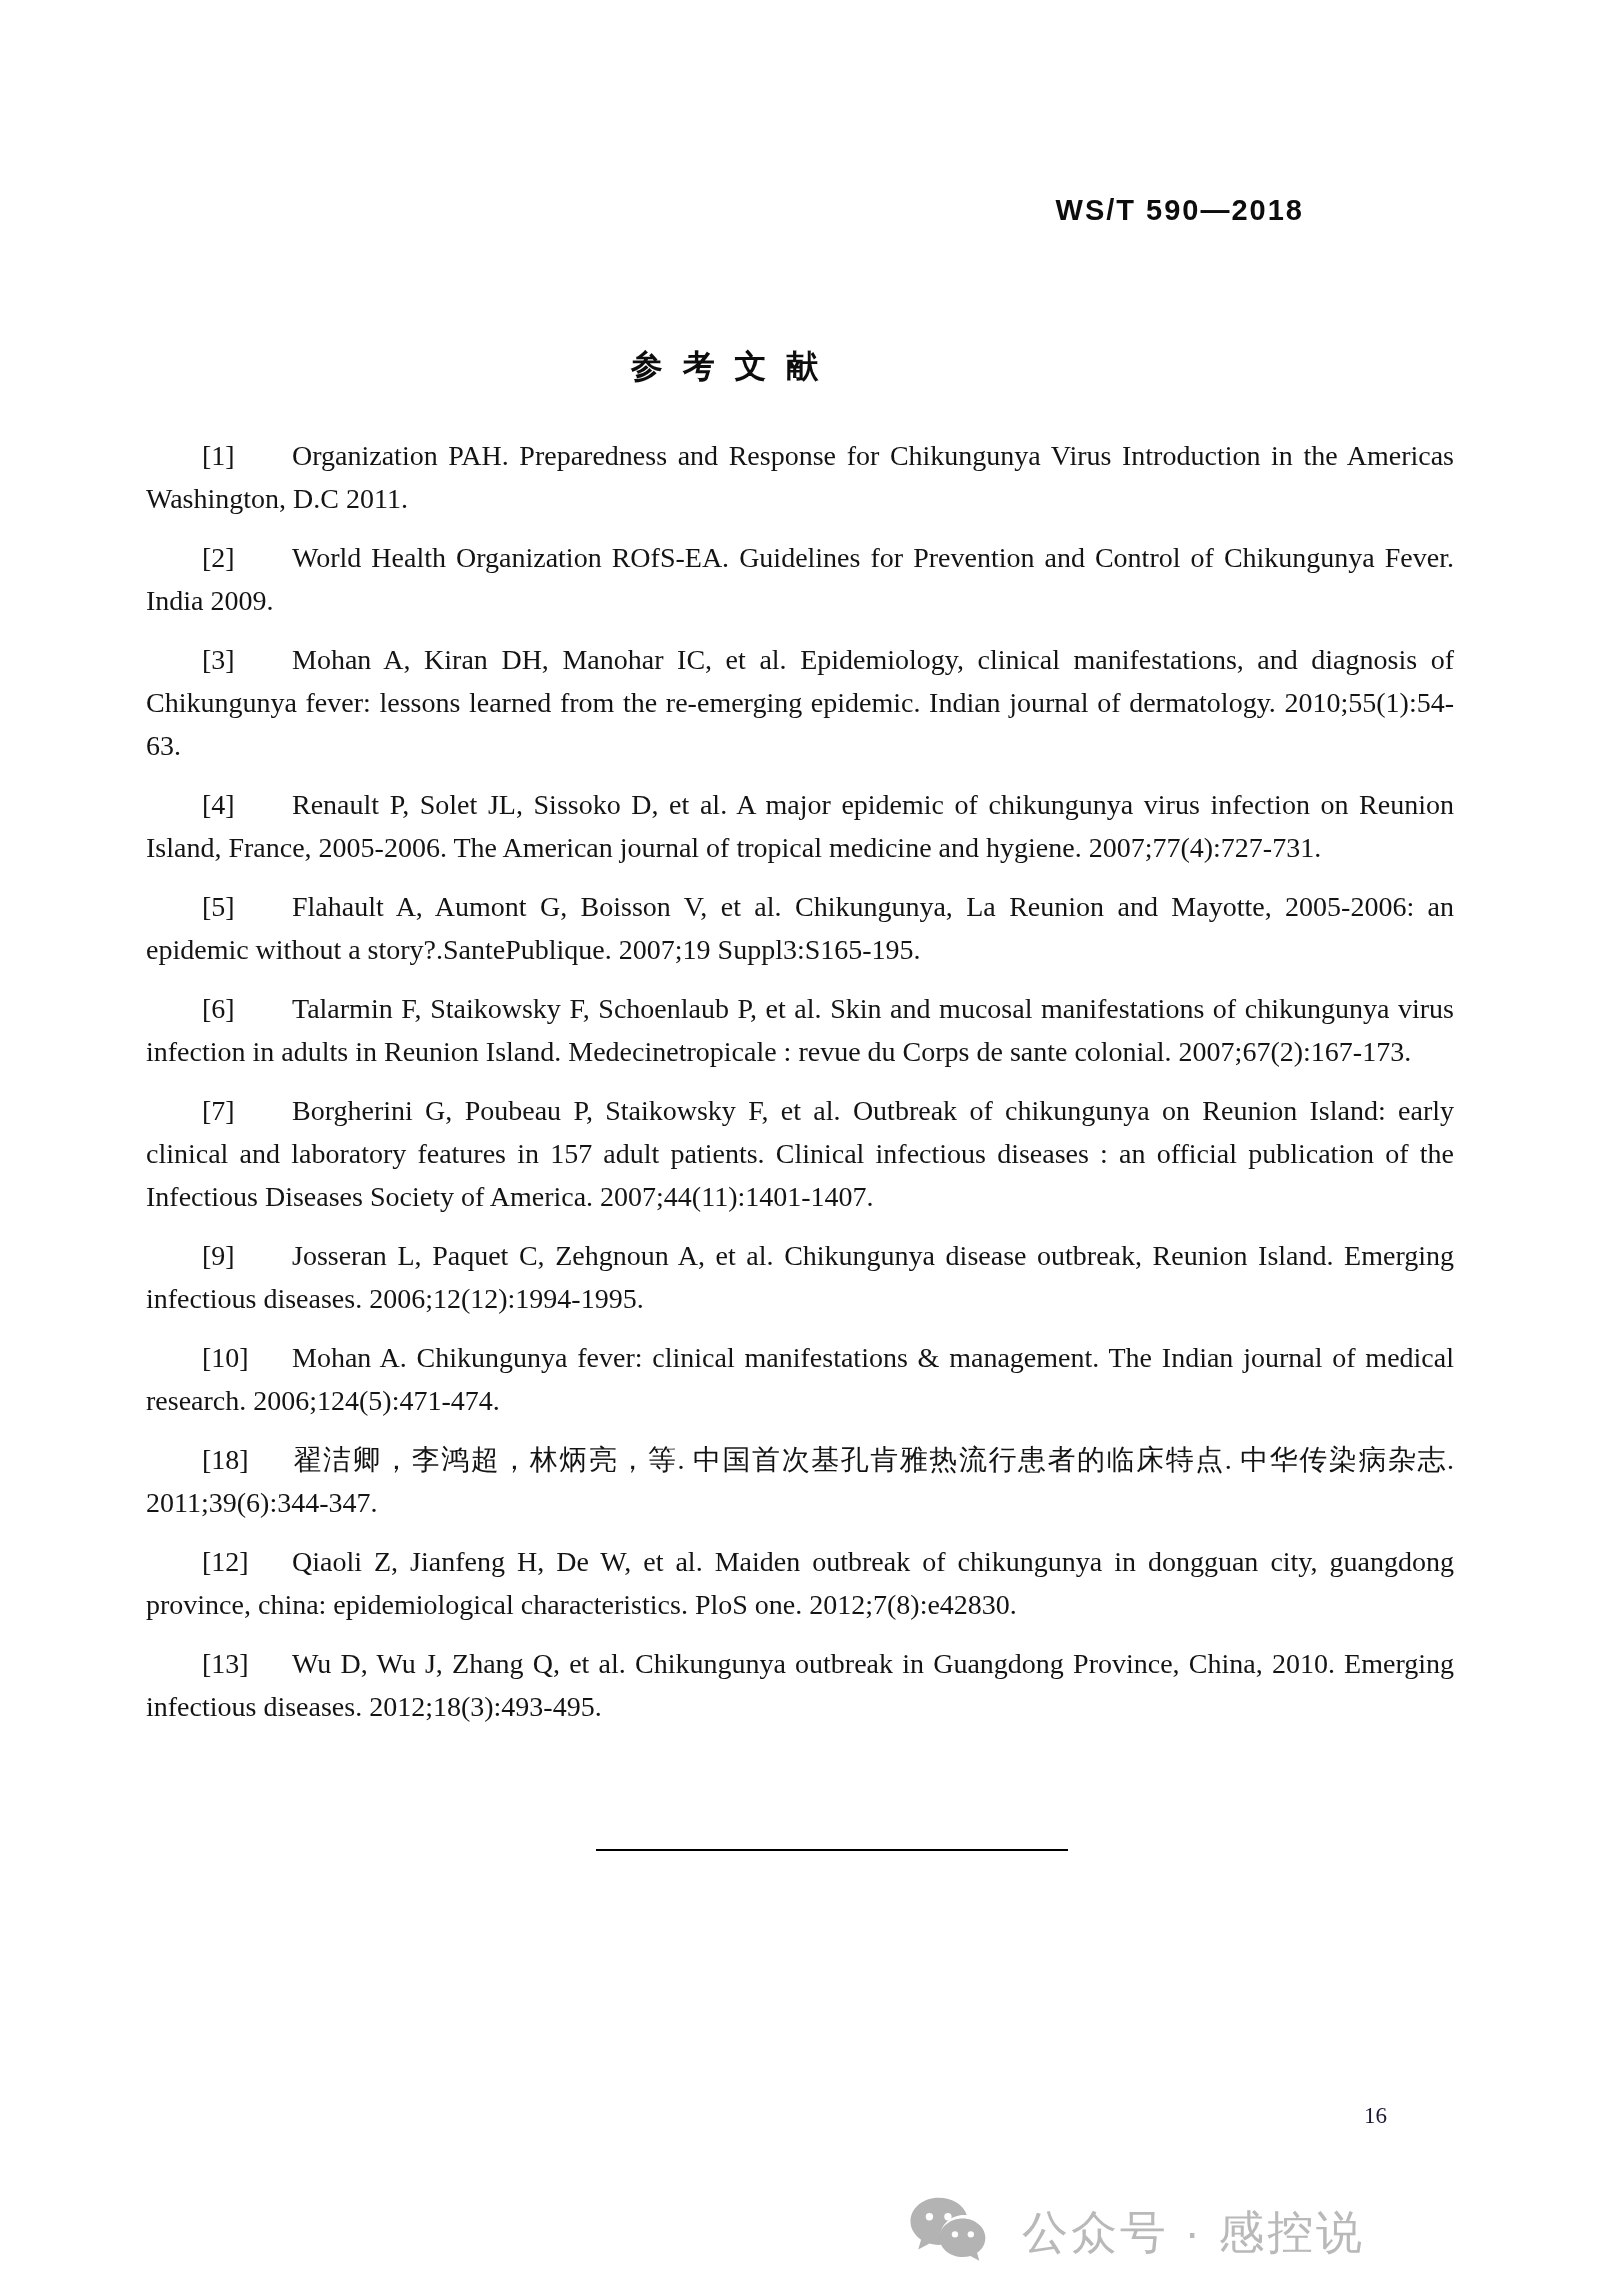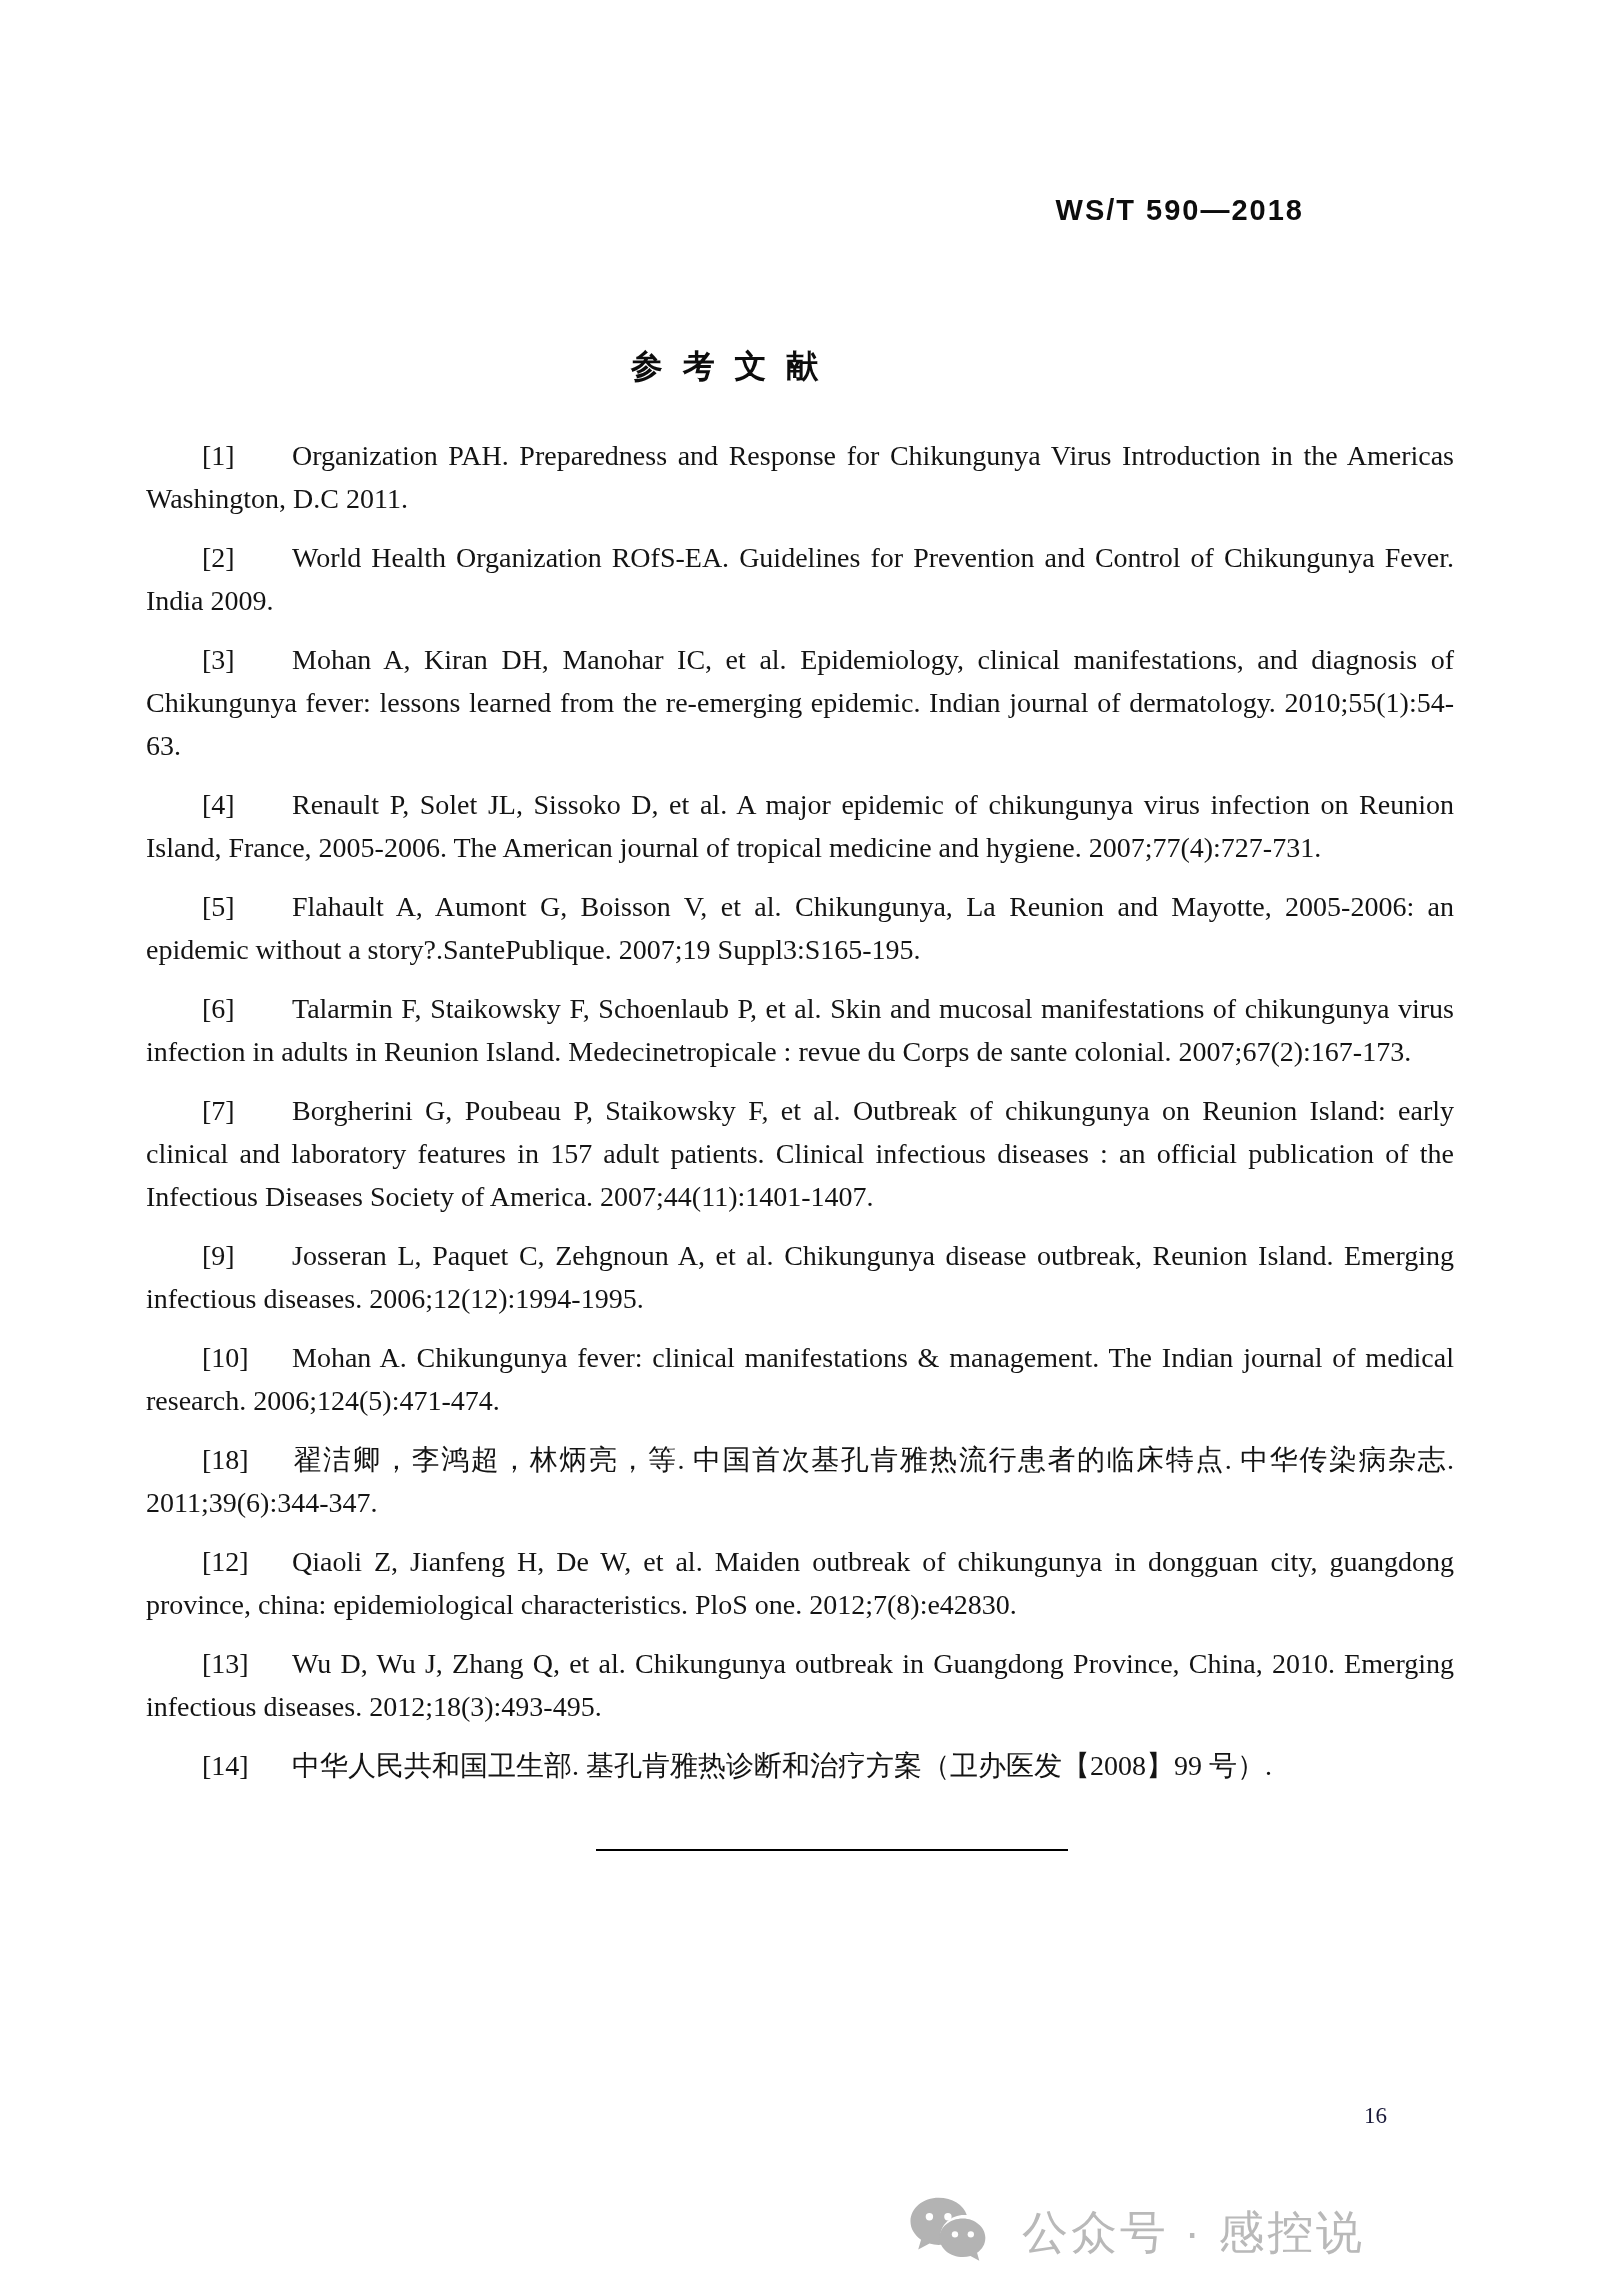--- a/index.html
+++ b/index.html
@@ -110,21 +110,20 @@
   <p class="ref"><span class="refnum">[9]</span><span>Josseran L, Paquet C, Zehgnoun A, et al. Chikungunya disease outbreak, Reunion Island. Emerging infectious diseases. 2006;12(12):1994-1995.</span></p>
 
   <p class="ref"><span class="refnum">[10]</span><span>Mohan A. Chikungunya fever: clinical manifestations &amp; management. The Indian journal of medical research. 2006;124(5):471-474.</span></p>
 
   <p class="ref"><span class="refnum">[18]</span><span>翟洁卿，李鸿超，林炳亮，等. 中国首次基孔肯雅热流行患者的临床特点. 中华传染病杂志. 2011;39(6):344-347.</span></p>
 
   <p class="ref"><span class="refnum">[12]</span><span>Qiaoli Z, Jianfeng H, De W, et al. Maiden outbreak of chikungunya in dongguan city, guangdong province, china: epidemiological characteristics. PloS one. 2012;7(8):e42830.</span></p>
 
   <p class="ref"><span class="refnum">[13]</span><span>Wu D, Wu J, Zhang Q, et al. Chikungunya outbreak in Guangdong Province, China, 2010. Emerging infectious diseases. 2012;18(3):493-495.</span></p>
 
-  <p class="ref"><span class="refnum">[14]</span><span>中华人民共和国卫生部. 基孔肯雅热诊断和治疗方案（卫办医发【2008】99 号）.</span></p>
 </div>
 
   <div class="divider"></div>
 
   <div class="page-number">16</div>
 
   <div class="watermark">
     <span>
       <svg class="wechat-icon" width="90" height="74" viewBox="0 0 96 84" aria-hidden="true">
         <g fill="#b3b3b3">

